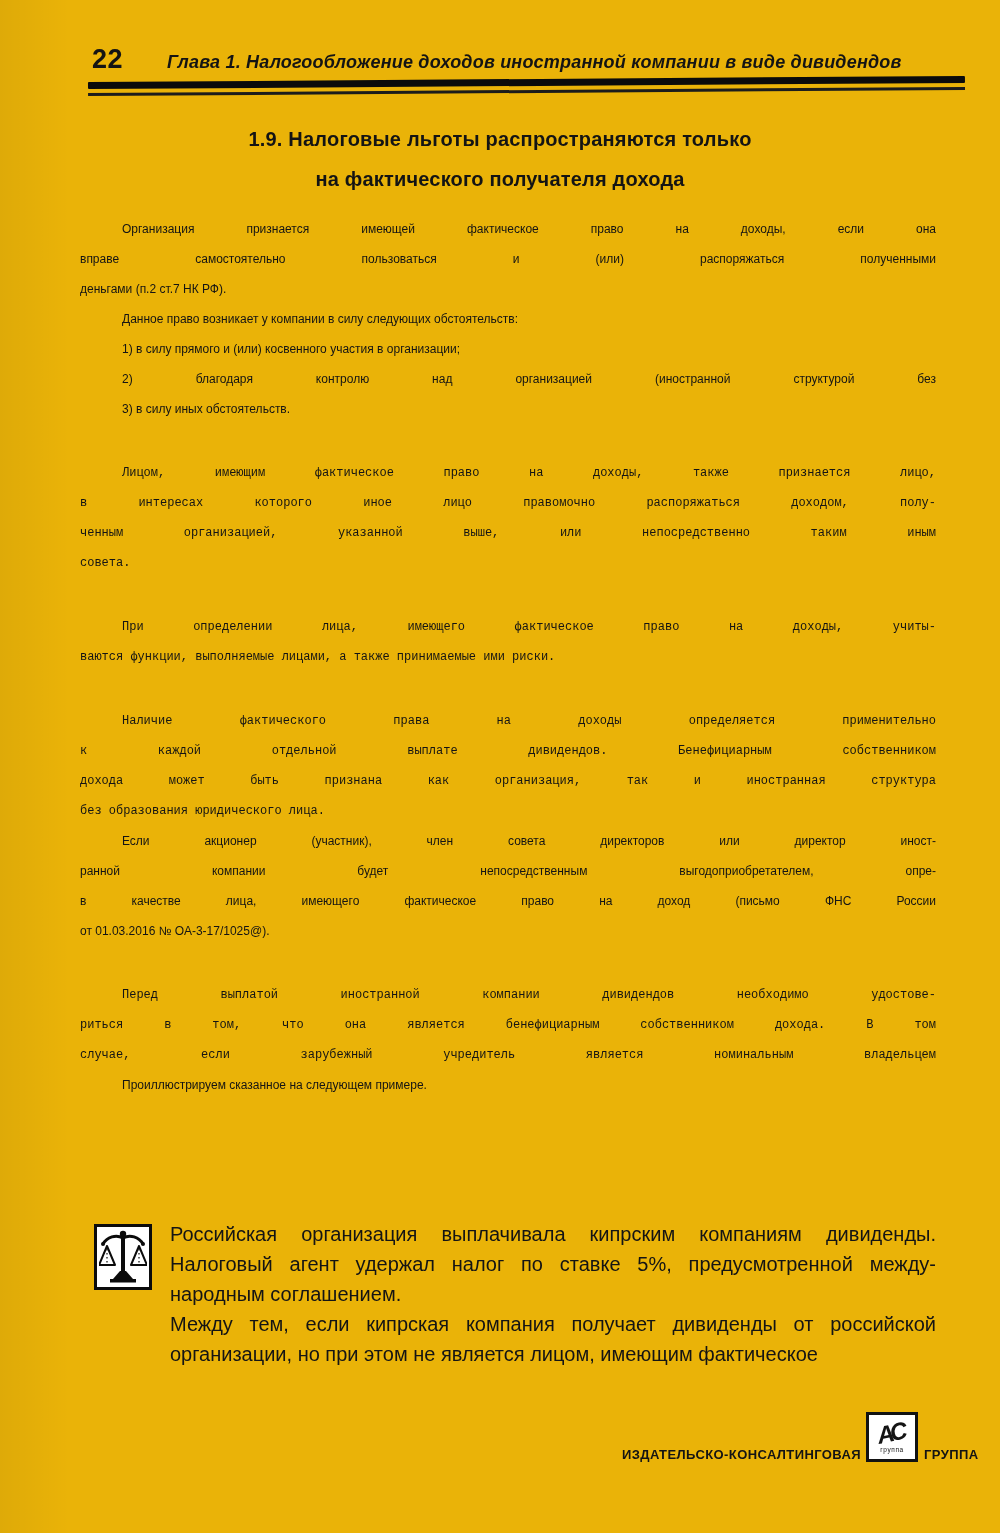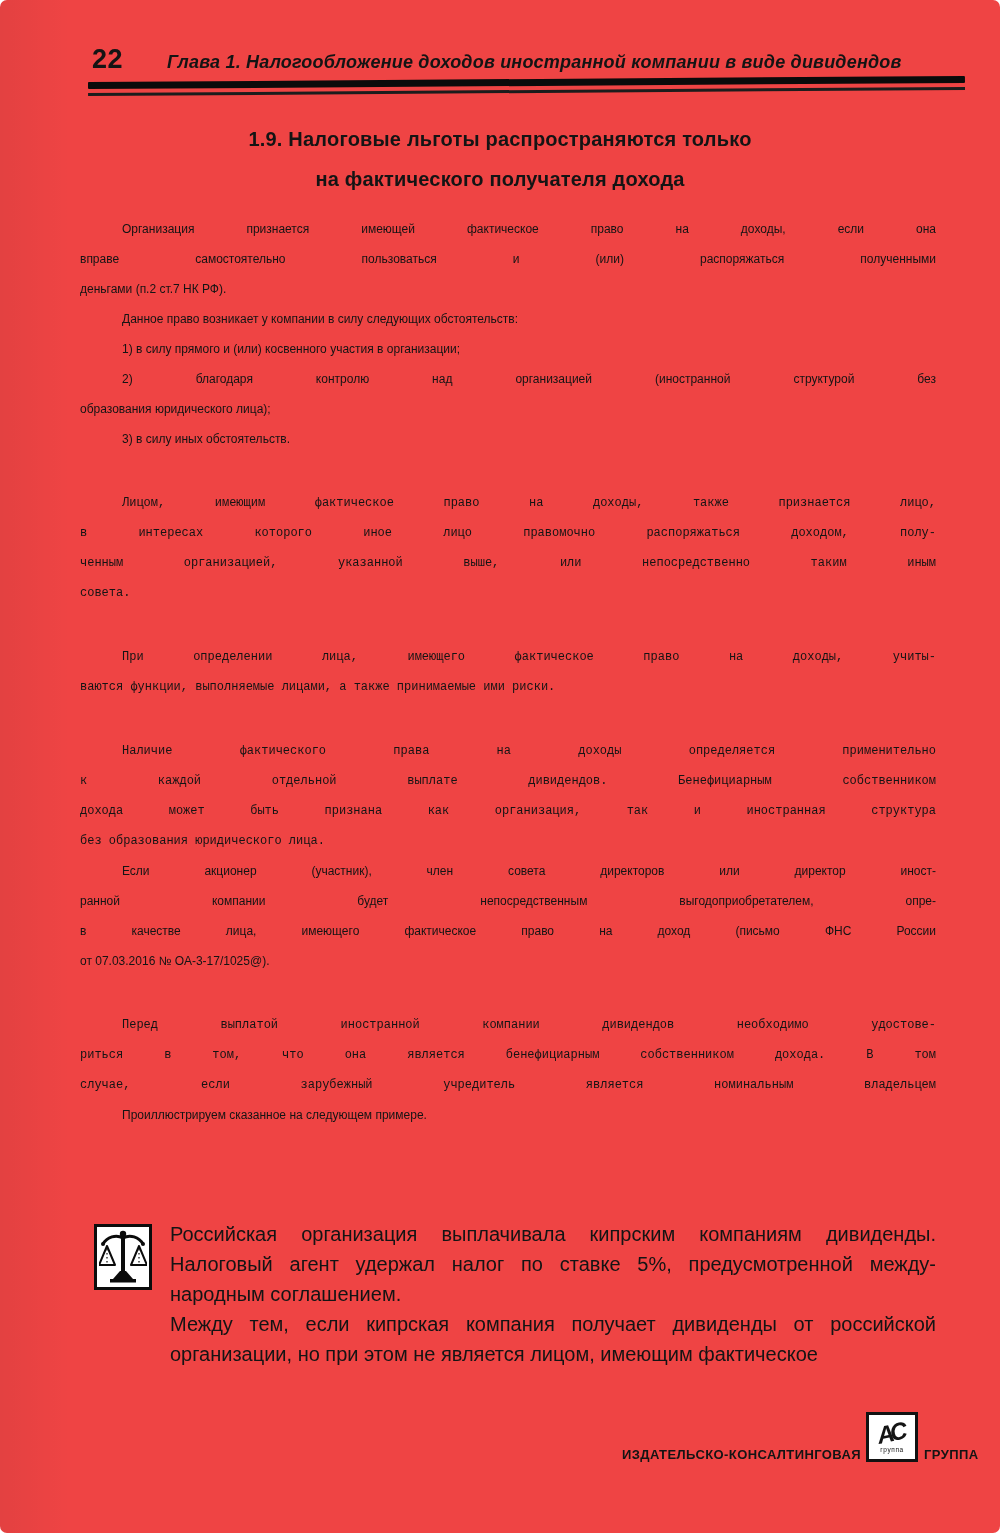--- a/index.html
+++ b/index.html
@@ -1,20 +1,19 @@
 <!DOCTYPE html>
 <html lang="ru"><head>
 <meta charset="utf-8">
 <style>
   html,body { margin:0; padding:0; background:#ffffff; }
   .page {
     position:relative; width:1000px; height:1533px;
-    background:#ef4444; color:#141414; overflow:hidden;
+    background:#eab308; color:#141414; overflow:hidden;
     font-family:"Liberation Sans", sans-serif;
-    border-radius:7px;
   }
   
   .page::before {
     content:""; position:absolute; left:0; top:0; width:70px; height:100%;
     background:linear-gradient(90deg, rgba(0,0,0,0.05), rgba(0,0,0,0));
     pointer-events:none;
   }
   #page-number {
     position:absolute; left:92px; top:44px;
     font-size:27px; font-weight:bold; letter-spacing:0.5px;
@@ -101,21 +100,20 @@
         <div class="line last">деньгами (п.2 ст.7 НК РФ).</div>
       </div>
       <div class="para ind">
         <div class="line last">Данное право возникает у компании в силу следующих обстоятельств:</div>
       </div>
       <div class="para ind">
         <div class="line last">1) в силу прямого и (или) косвенного участия в организации;</div>
       </div>
       <div class="para ind">
         <div class="line">2) благодаря контролю над организацией (иностранной структурой без</div>
-        <div class="line last">образования юридического лица);</div>
       </div>
       <div class="para ind">
         <div class="line last">3) в силу иных обстоятельств.</div>
       </div>
       <div class="para ind gap">
         <div class="line">Лицом, имеющим фактическое право на доходы, также признается лицо,</div>
         <div class="line">в интересах которого иное лицо правомочно распоряжаться доходом, полу-</div>
         <div class="line">ченным организацией, указанной выше, или непосредственно таким иным</div>
         <div class="line last">совета.</div>
       </div>
@@ -126,21 +124,21 @@
       <div class="para ind gap">
         <div class="line">Наличие фактического права на доходы определяется применительно</div>
         <div class="line">к каждой отдельной выплате дивидендов. Бенефициарным собственником</div>
         <div class="line">дохода может быть признана как организация, так и иностранная структура</div>
         <div class="line last">без образования юридического лица.</div>
       </div>
       <div class="para ind">
         <div class="line">Если акционер (участник), член совета директоров или директор иност-</div>
         <div class="line">ранной компании будет непосредственным выгодоприобретателем, опре-</div>
         <div class="line">в качестве лица, имеющего фактическое право на доход (письмо ФНС России</div>
-        <div class="line last">от 07.03.2016 № ОА-3-17/1025@).</div>
+        <div class="line last">от 01.03.2016 № ОА-3-17/1025@).</div>
       </div>
       <div class="para ind gap">
         <div class="line">Перед выплатой иностранной компании дивидендов необходимо удостове-</div>
         <div class="line">риться в том, что она является бенефициарным собственником дохода. В том</div>
         <div class="line">случае, если зарубежный учредитель является номинальным владельцем</div>
       </div>
       <div class="para ind">
         <div class="line last">Проиллюстрируем сказанное на следующем примере.</div>
       </div>
     </div>

